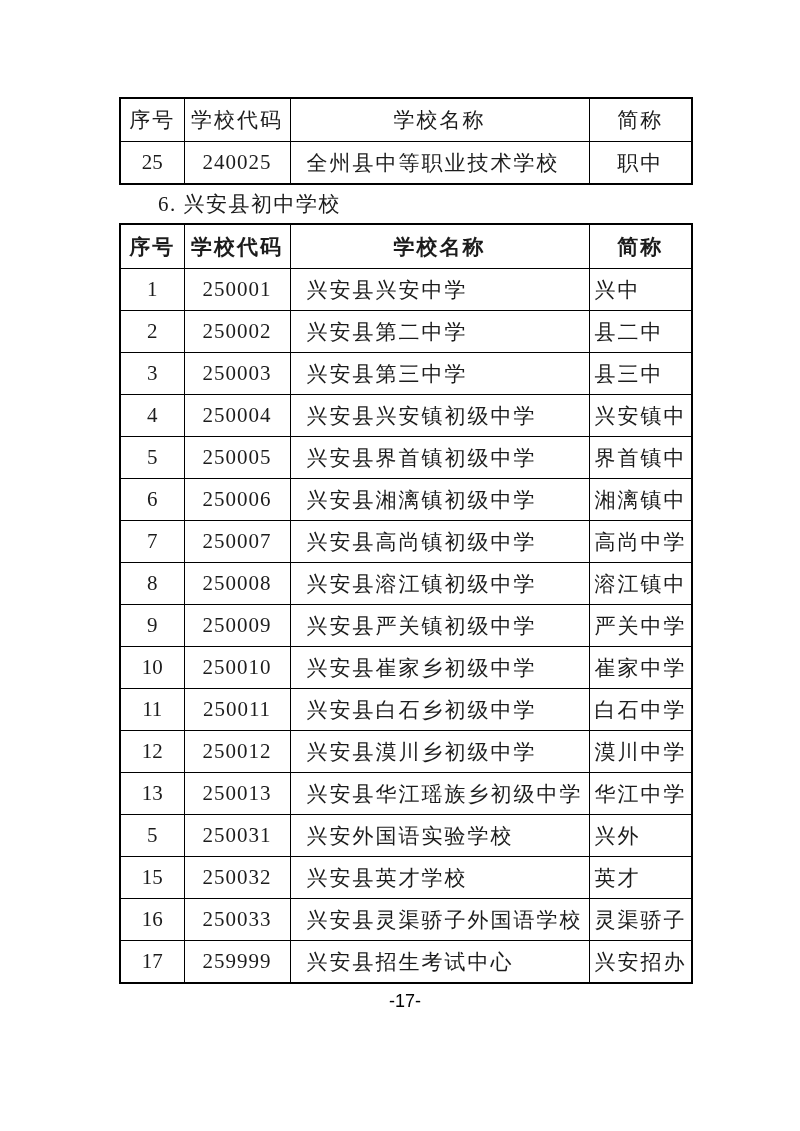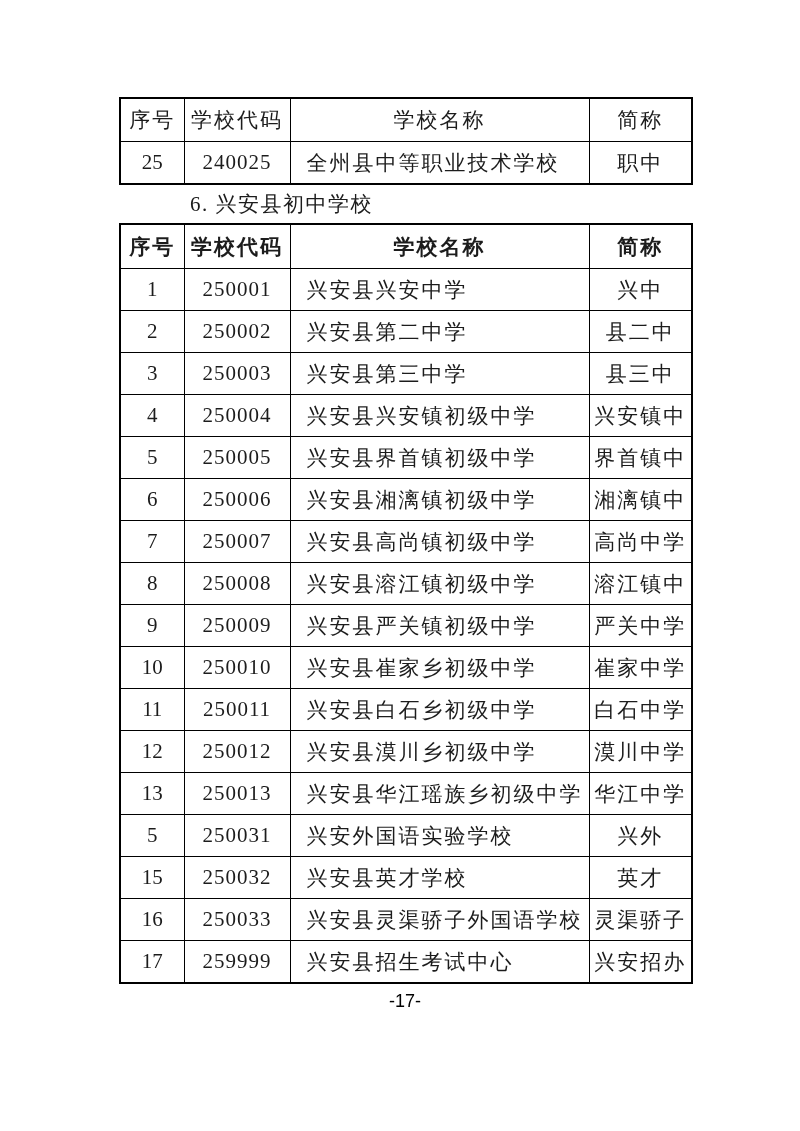--- a/index.html
+++ b/index.html
@@ -35,23 +35,23 @@
     white-space: nowrap;
     vertical-align: middle;
   }
   table.tbl th { height: 42px; text-align: center; }
   table.tbl td { height: 41px; text-align: center; }
   table.tbl.bold-header th { font-weight: bold; height: 43px; }
   table.tbl td.col-serial-number { letter-spacing: 0; }
   table.tbl td.col-school-code { letter-spacing: 1px; }
   table.tbl td.col-school-name { text-align: left; padding-left: 16px; }
   table.tbl.abbr-center td.col-abbreviation { text-align: center; }
-  table.tbl.abbr-left td.col-abbreviation { text-align: center; }
+  table.tbl.abbr-left td.col-abbreviation { text-align: left; padding-left: 5px; }
   .section-heading {
-    margin: 7px 0 7px 71px;
+    margin: 7px 0 7px 39px;
     font-size: 21px;
     letter-spacing: 1.5px;
     line-height: 24px;
   }
   .footer {
     margin-top: 7px;
     width: 572px;
     text-align: center;
     font-family: "Liberation Sans", "DejaVu Sans", sans-serif;
     font-size: 18px;

